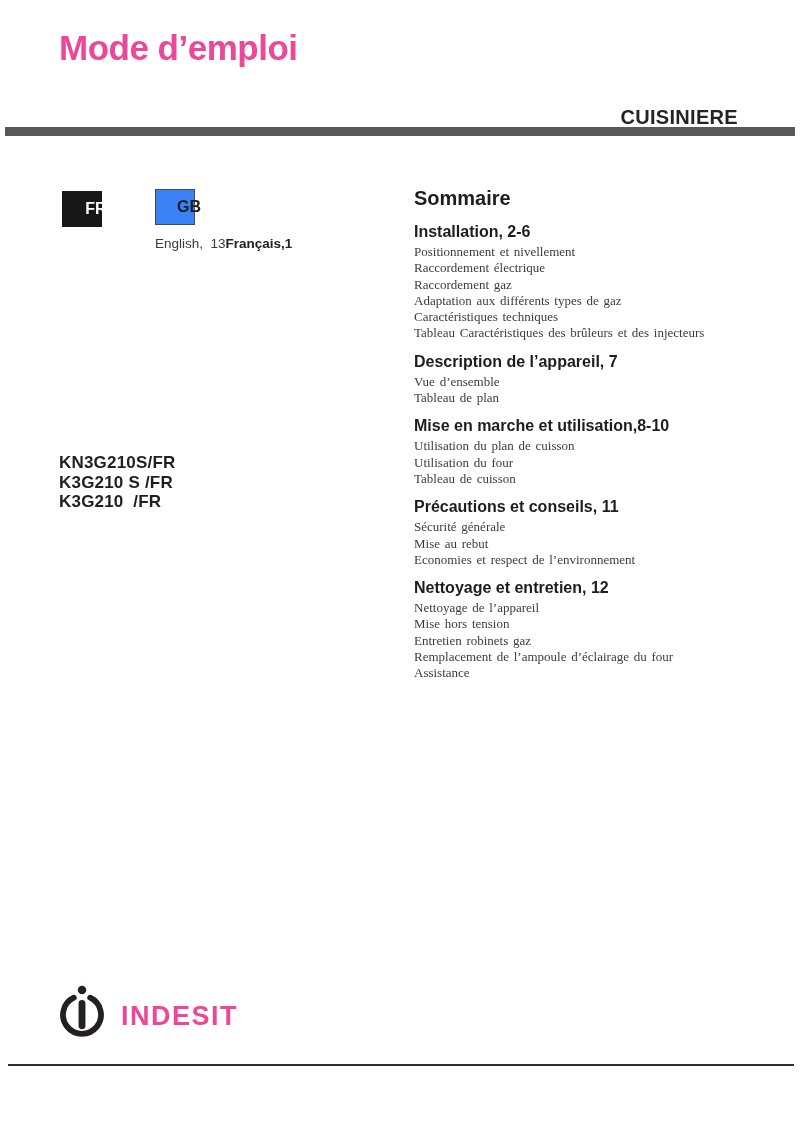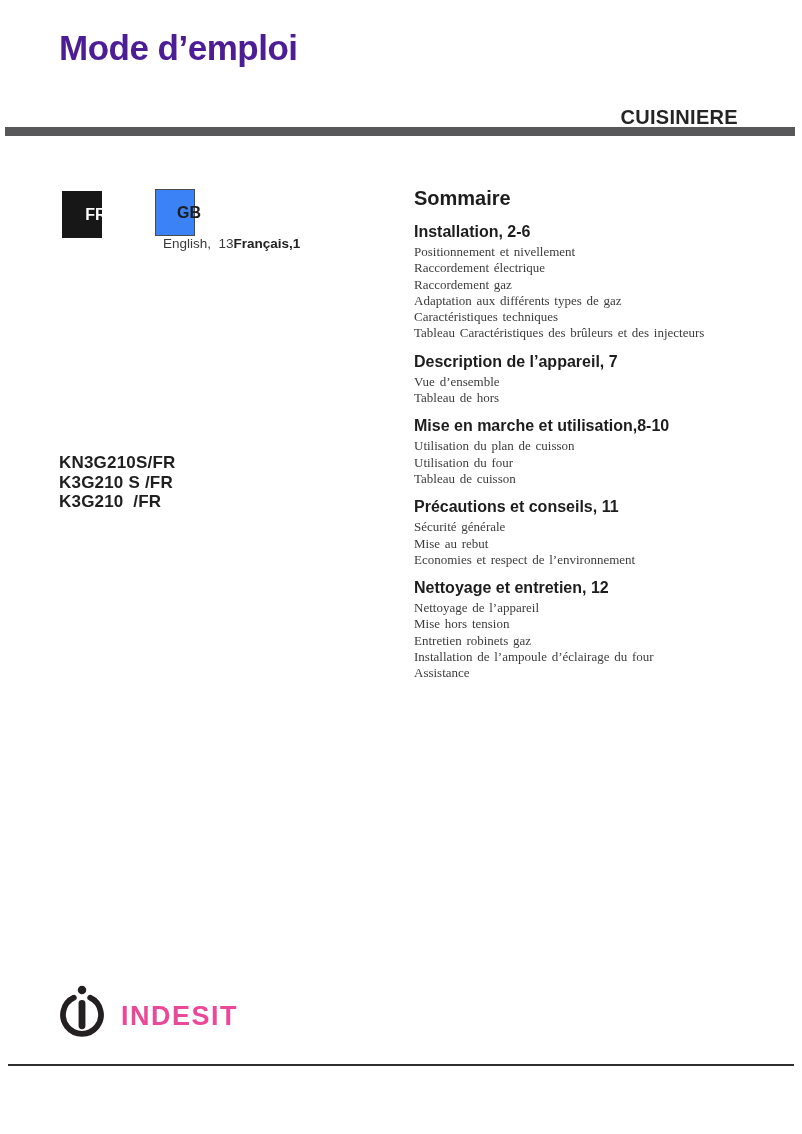--- a/index.html
+++ b/index.html
@@ -10,45 +10,45 @@
     position: relative;
     color: #1d1d1d;
     overflow: hidden;
   }
   .page { position: absolute; inset: 0; background: #ffffff; }
 
   
   .doc-title {
     position: absolute; left: 59px; top: 28px;
     font-size: 35px; font-weight: bold; letter-spacing: -0.5px;
-    color: #4c1d95;
+    color: #ec4899;
   }
   .doc-subtitle {
     position: absolute; right: 64px; top: 106px;
     font-size: 20px; font-weight: bold; letter-spacing: 0.3px;
     color: #242424;
   }
   .header-bar {
     position: absolute; left: 5px; top: 127px;
     width: 790px; height: 9px;
     background: #58585a;
   }
 
   
   .badge {
-    position: absolute; width: 40px; height: 47px;
+    position: absolute; width: 40px; height: 36px;
     display: flex; align-items: center; justify-content: center;
     font-size: 16px; font-weight: bold; padding-left: 28px;
   }
   .badge-fr { left: 62px; top: 191px; background: #171717; color: #ffffff; }
   .badge-gb { left: 155px; top: 189px; background: #3b82f6; color: #1d1d1d; border: 1px solid #4a4a4a; }
 
   .language-line {
     position: absolute; left: 155px; top: 236px;
-    font-size: 13.5px; color: #3a3a3a; white-space: pre; margin-left: 8px;
+    font-size: 13.5px; color: #3a3a3a; white-space: pre;
   }
   .language-line .bold-part { font-weight: bold; color: #222222; }
 
   .models {
     position: absolute; left: 59px; top: 453px;
     font-size: 17px; font-weight: bold; line-height: 19.5px;
     color: #1f1f1f; letter-spacing: 0.2px; white-space: pre;
   }
 
   
@@ -118,21 +118,21 @@
       <div class="toc-item">Raccordement électrique</div>
       <div class="toc-item">Raccordement gaz</div>
       <div class="toc-item">Adaptation aux différents types de gaz</div>
       <div class="toc-item">Caractéristiques techniques</div>
       <div class="toc-item">Tableau Caractéristiques des brûleurs et des injecteurs</div>
     </div>
 
     <div class="toc-section">
       <div class="toc-heading">Description de l’appareil, 7</div>
       <div class="toc-item">Vue d’ensemble</div>
-      <div class="toc-item">Tableau de hors</div>
+      <div class="toc-item">Tableau de plan</div>
     </div>
 
     <div class="toc-section">
       <div class="toc-heading">Mise en marche et utilisation,8-10</div>
       <div class="toc-item">Utilisation du plan de cuisson</div>
       <div class="toc-item">Utilisation du four</div>
       <div class="toc-item">Tableau de cuisson</div>
     </div>
 
     <div class="toc-section">
@@ -140,21 +140,21 @@
       <div class="toc-item">Sécurité générale</div>
       <div class="toc-item">Mise au rebut</div>
       <div class="toc-item">Economies et respect de l’environnement</div>
     </div>
 
     <div class="toc-section">
       <div class="toc-heading">Nettoyage et entretien, 12</div>
       <div class="toc-item">Nettoyage de l’appareil</div>
       <div class="toc-item">Mise hors tension</div>
       <div class="toc-item">Entretien robinets gaz</div>
-      <div class="toc-item">Installation de l’ampoule d’éclairage du four</div>
+      <div class="toc-item">Remplacement de l’ampoule d’éclairage du four</div>
       <div class="toc-item">Assistance</div>
     </div>
   </div>
 
   <div class="brand">
     <svg class="brand-mark" viewBox="0 0 54 60" xmlns="http://www.w3.org/2000/svg" aria-hidden="true">
 
       <path d="M 35.8 16.7 A 20.5 20.5 0 1 1 18.2 16.7" fill="none" stroke="#242021" stroke-width="6.2" stroke-linecap="round"></path>
 
       <circle cx="27" cy="8.5" r="4.6" fill="#242021"></circle>

